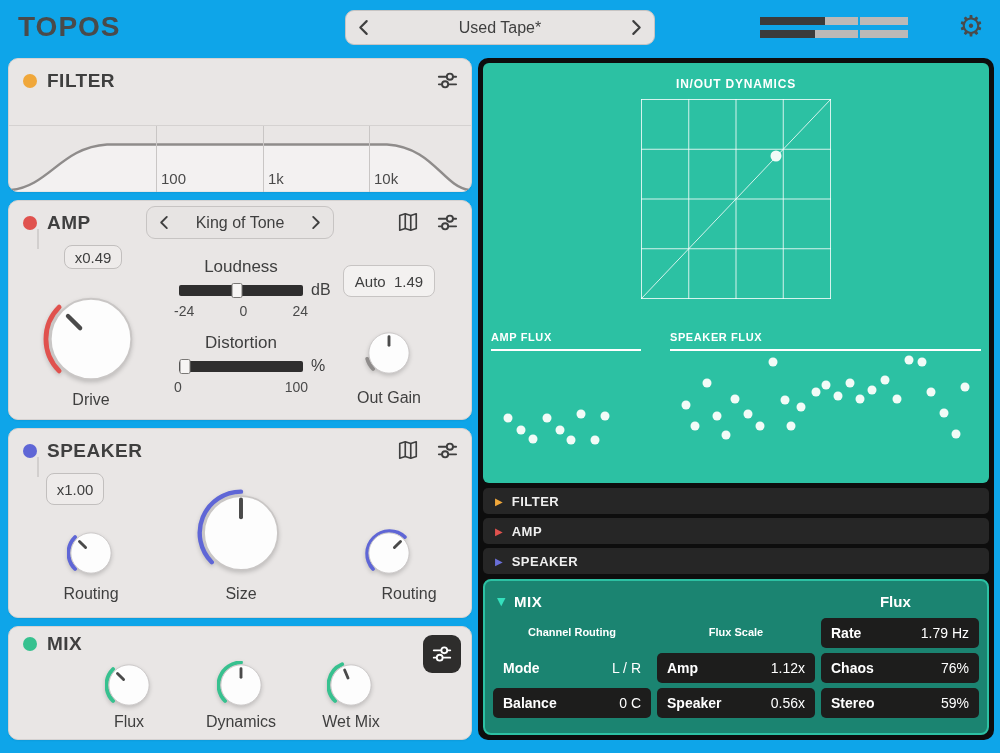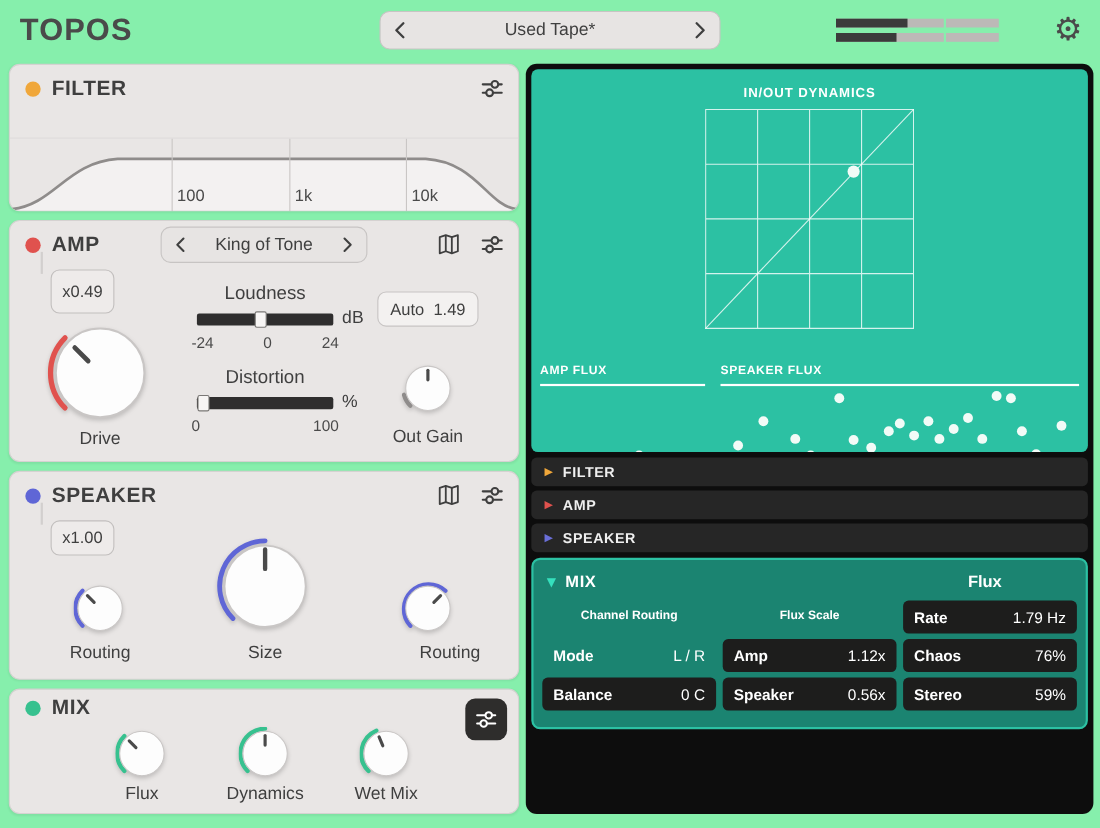--- a/index.html
+++ b/index.html
@@ -1,18 +1,18 @@
 <!DOCTYPE html>
 <html><head>
 <meta charset="utf-8">
 <title>TOPOS</title>
 <style>
 *{box-sizing:border-box}
 body{margin:0;background:#edeae9;font-family:"Liberation Sans",sans-serif}
-.stage{position:relative;width:1000px;height:753px;background:#86efac;overflow:hidden;color:#3f3f3f}
+.stage{position:relative;width:1000px;height:753px;background:#0ea5e9;overflow:hidden;color:#3f3f3f}
 
 
 .topbar{position:absolute;left:0;top:0;width:100%;height:56px}
 .logo{position:absolute;left:18px;top:11px;font-size:28px;font-weight:bold;letter-spacing:1px;color:#4a4a4a}
 .pill{display:flex;align-items:center;justify-content:space-between;background:#e7e4e3;border:1px solid #c7c4c3;border-radius:9px;padding:0 12px}
 .preset-main{position:absolute;left:345px;top:10px;width:310px;height:35px}
 .pill-text{font-size:16px;color:#3f3f3f;white-space:pre}
 .chev{display:flex;align-items:center;cursor:pointer}
 .meter{position:absolute;right:92px;top:17px;width:148px}
 .meter-bar{position:relative;height:8px;margin-bottom:5px}
@@ -58,26 +58,26 @@
 .vline{position:absolute;top:0;bottom:0;width:1px;background:#c9c6c5}
 .freq{position:absolute;bottom:5px;font-size:15px;color:#4a4a4a}
 
 
 .dark-btn{position:absolute;right:10px;top:8px;width:38px;height:38px;background:#2e2d2c;border-radius:9px;display:flex;align-items:center;justify-content:center;color:#fff;cursor:pointer}
 .icon-sl circle{fill:#e9e6e5}
 .dark-btn .icon-sl circle{fill:#2e2d2c}
 
 
 .right{position:absolute;left:478px;top:58px;width:516px;height:682px;background:#0d0d0d;border-radius:10px;padding:5px}
-.viz{position:relative;height:348px;background:#2cc1a3;border-radius:6px;overflow:hidden}
+.viz{position:relative;height:420px;background:#2cc1a3;border-radius:6px;overflow:hidden}
 .viz-title{margin-top:14px;text-align:center;color:#fff;font-size:12px;font-weight:bold;letter-spacing:.8px}
 .dyn-grid{position:relative;width:190px;height:200px;margin:8px auto 0}
 .dyn-grid svg{position:absolute;inset:0}
 .dyn-dots{position:absolute;inset:0}
-.flux-row{display:flex;gap:14px;padding:0 8px;margin-top:32px}
+.flux-row{display:flex;gap:29px;padding:0 8px;margin-top:32px}
 .flux-box{position:relative;height:124px}
 .flux-amp{width:150px;flex:none}
 .flux-speaker{flex:1}
 .flux-label{color:#fff;font-size:11px;font-weight:bold;letter-spacing:.6px;border-bottom:2px solid #fff;padding-bottom:6px}
 .flux-dots{position:absolute;left:0;right:0;top:26px;bottom:0}
 .dot{position:absolute;width:9px;height:9px;border-radius:50%;background:#f2fbf7;transform:translate(-50%,-50%)}
 .dyn-dots .dot{width:11px;height:11px}
 .colbar{display:flex;align-items:center;height:26px;margin-top:4px;background:#262626;border-radius:5px;padding:0 12px;gap:9px;cursor:pointer}
 .colbar.first{margin-top:5px}
 .tri{font-family:"DejaVu Sans",sans-serif;font-size:10px}
@@ -198,21 +198,21 @@
                 <line x1="3" y1="8" x2="21" y2="8"></line>
                 <line x1="3" y1="16" x2="21" y2="16"></line>
               </g>
               <circle cx="14.5" cy="8" r="3.2" stroke="currentColor" stroke-width="2"></circle>
               <circle cx="9.5" cy="16" r="3.2" stroke="currentColor" stroke-width="2"></circle>
             </svg>
         </span>
       </div>
       <div class="connector"></div>
       <div class="sec-body" style="height:170px">
-        <div class="mult" style="left:25px;top:0;width:58px;height:40px">x0.49</div>
+        <div class="mult" style="left:43px;top:0;width:58px;height:24px">x0.49</div>
 
         <div class="knob-wrap" style="left:22px;top:46px">
           <svg class="knob" width="96" height="96" viewBox="0 0 100 100">
             <path class="arc red" d="M16.8,83.2 A47,47 0 0 1 16.8,16.8"></path>
             <circle class="face" cx="50" cy="50" r="42"></circle>
             <line class="ptr" x1="38.7" y1="38.7" x2="26" y2="26"></line>
           </svg>
         </div>
         <div class="knob-label" style="left:22px;top:146px;width:96px">Drive</div>
 

